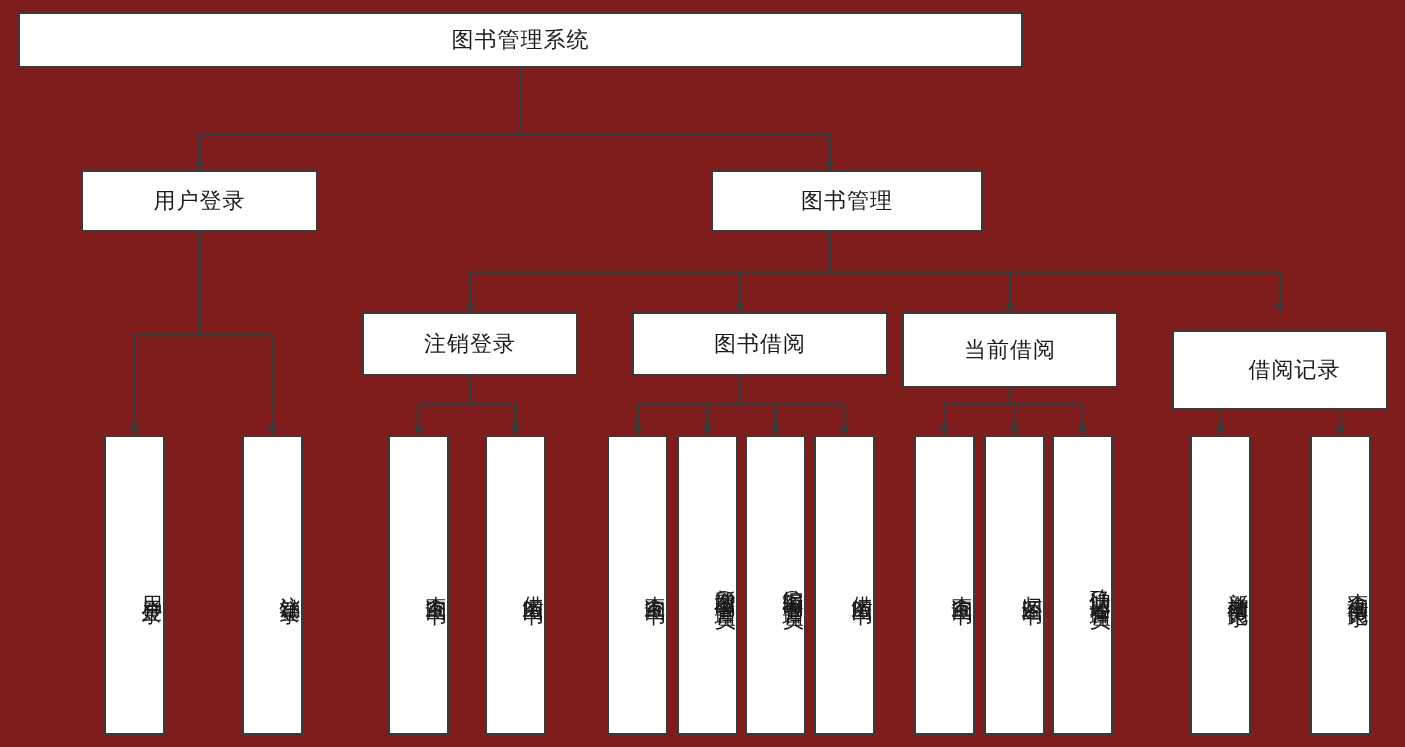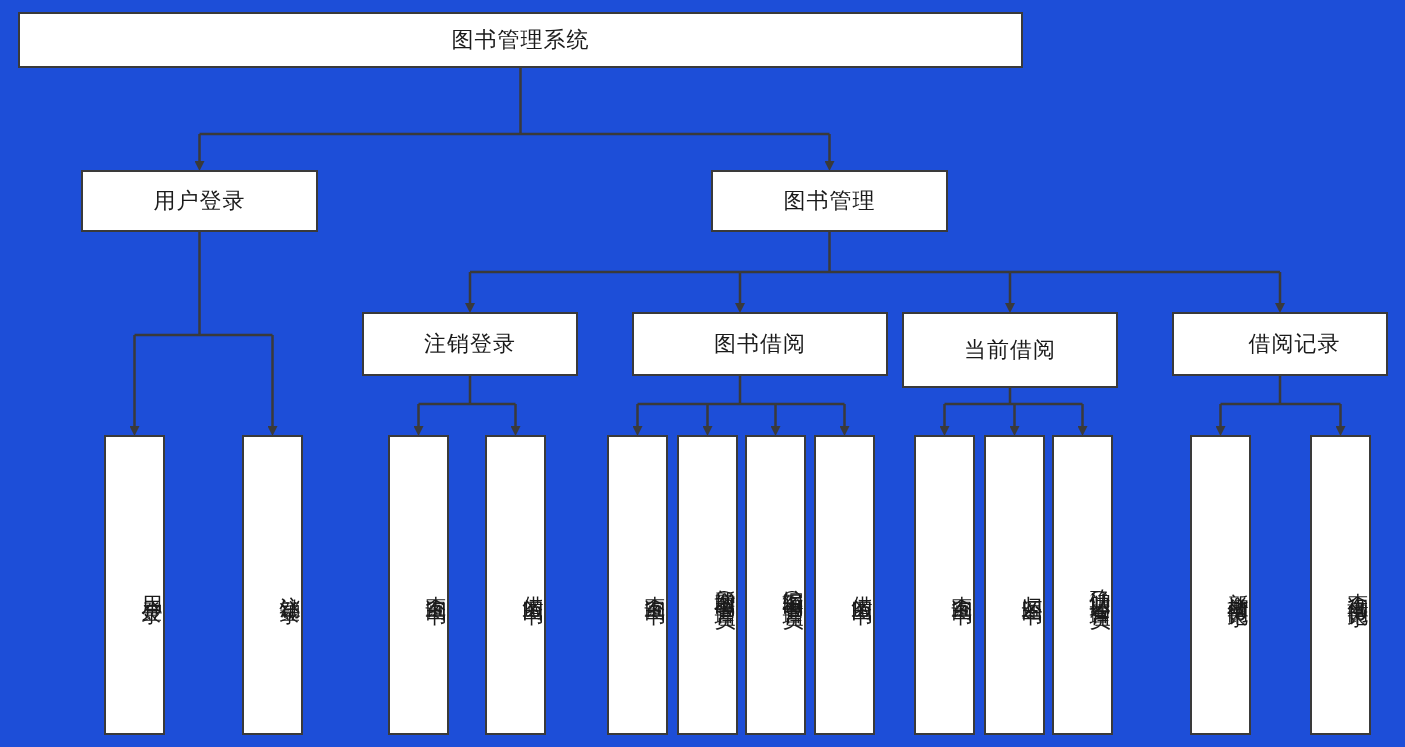--- a/index.html
+++ b/index.html
@@ -7,21 +7,21 @@
     padding: 0;
     background: #ffffff;
   }
   body {
     font-family: "Liberation Sans", "DejaVu Sans", sans-serif;
   }
   #canvas {
     position: relative;
     width: 1405px;
     height: 747px;
-    background: #1d4ed8;
+    background: #7f1d1d;
     overflow: hidden;
   }
   #edges {
     position: absolute;
     left: 0;
     top: 0;
     width: 1405px;
     height: 747px;
   }
   .node {
@@ -118,21 +118,21 @@
       </div>
       <div class="node horizontal" style="left: 81px; top: 170px; width: 237px; height: 62px;">
         <span class="hlabel">用户登录</span>
       </div>
       <div class="node vertical" style="left: 104px; top: 435px; width: 61px; height: 300px;">
         <span class="vlabel">用户登录</span>
       </div>
       <div class="node vertical" style="left: 242px; top: 435px; width: 61px; height: 300px;">
         <span class="vlabel">注销登录</span>
       </div>
-      <div class="node horizontal" style="left: 711px; top: 170px; width: 237px; height: 62px;">
+      <div class="node horizontal" style="left: 711px; top: 170px; width: 272px; height: 62px;">
         <span class="hlabel">图书管理</span>
       </div>
       <div class="node horizontal" style="left: 362px; top: 312px; width: 216px; height: 64px;">
         <span class="hlabel">注销登录</span>
       </div>
       <div class="node vertical" style="left: 388px; top: 435px; width: 61px; height: 300px;">
         <span class="vlabel">查询图书</span>
       </div>
       <div class="node vertical" style="left: 485px; top: 435px; width: 61px; height: 300px;">
         <span class="vlabel">借阅图书</span>
@@ -157,21 +157,21 @@
       </div>
       <div class="node vertical" style="left: 914px; top: 435px; width: 61px; height: 300px;">
         <span class="vlabel">查询图书</span>
       </div>
       <div class="node vertical" style="left: 984px; top: 435px; width: 61px; height: 300px;">
         <span class="vlabel">归还图书</span>
       </div>
       <div class="node vertical" style="left: 1052px; top: 435px; width: 61px; height: 300px;">
         <span class="vlabel">确认归还（管理员）</span>
       </div>
-      <div class="node horizontal" style="left: 1172px; top: 312px; width: 216px; height: 64px; padding-left: 29px;">
+      <div class="node horizontal" style="left: 1172px; top: 330px; width: 216px; height: 80px; padding-left: 29px;">
         <span class="hlabel">借阅记录</span>
       </div>
       <div class="node vertical" style="left: 1190px; top: 435px; width: 61px; height: 300px;">
         <span class="vlabel">新增借阅记录</span>
       </div>
       <div class="node vertical" style="left: 1310px; top: 435px; width: 61px; height: 300px;">
         <span class="vlabel">查询借阅记录</span>
       </div>
     </div>
 

